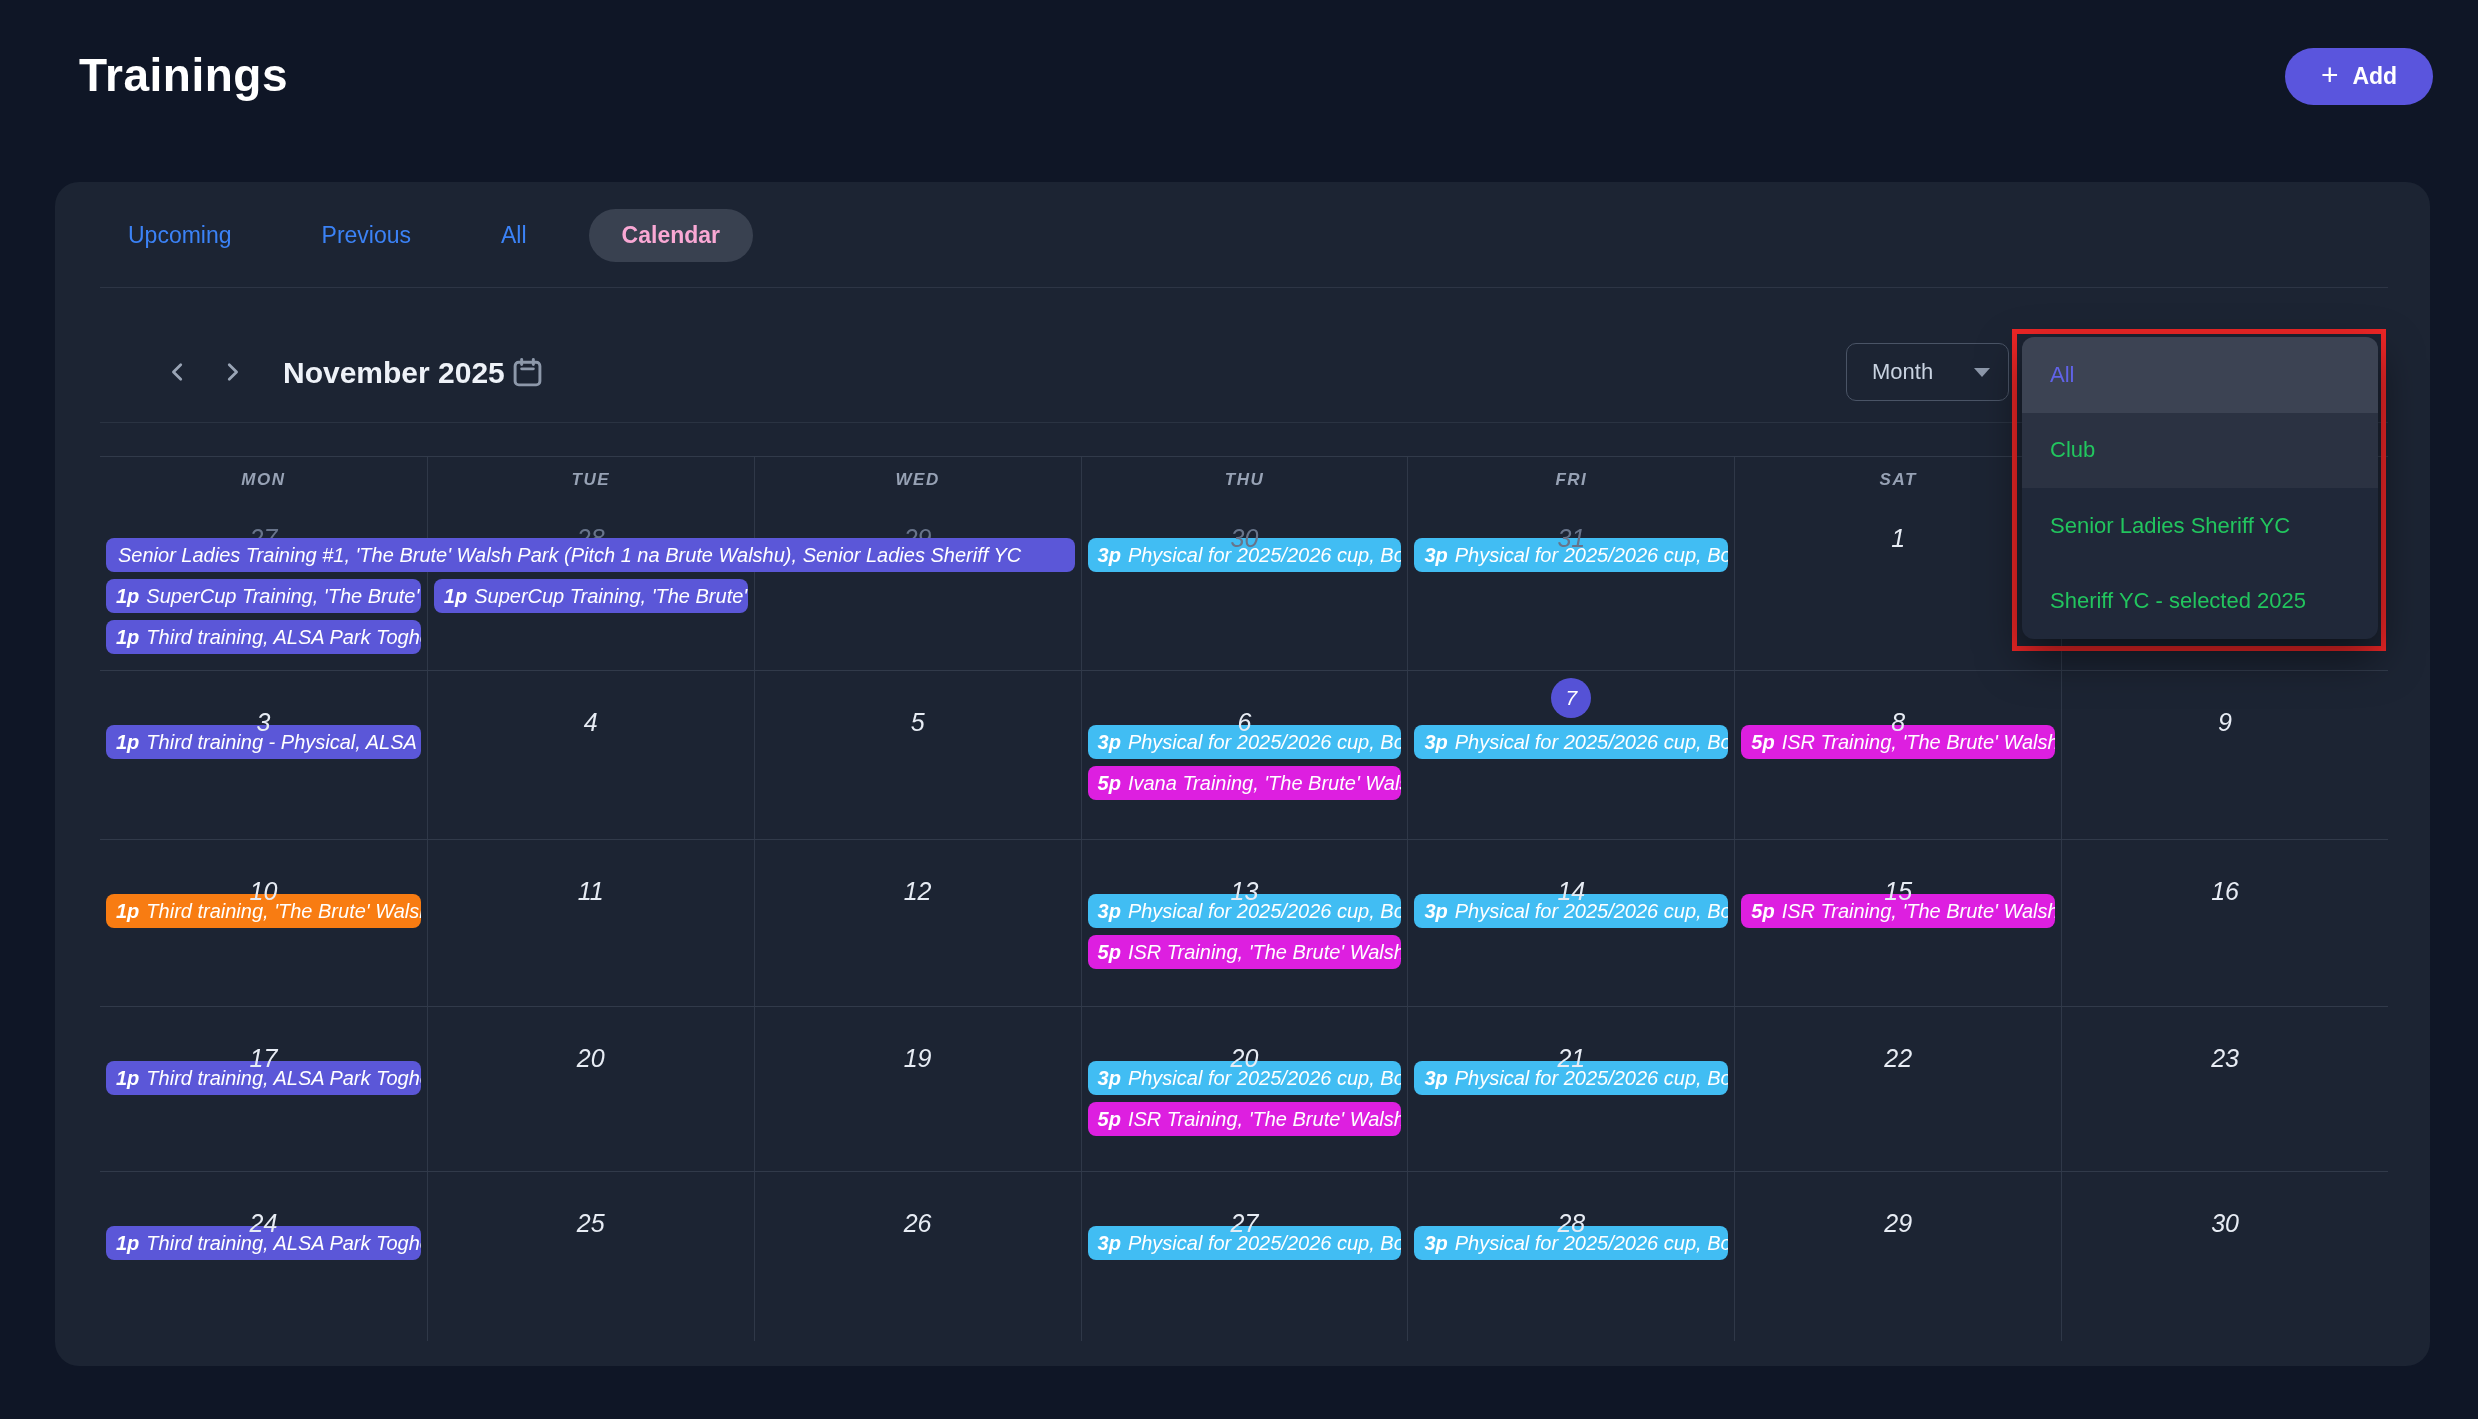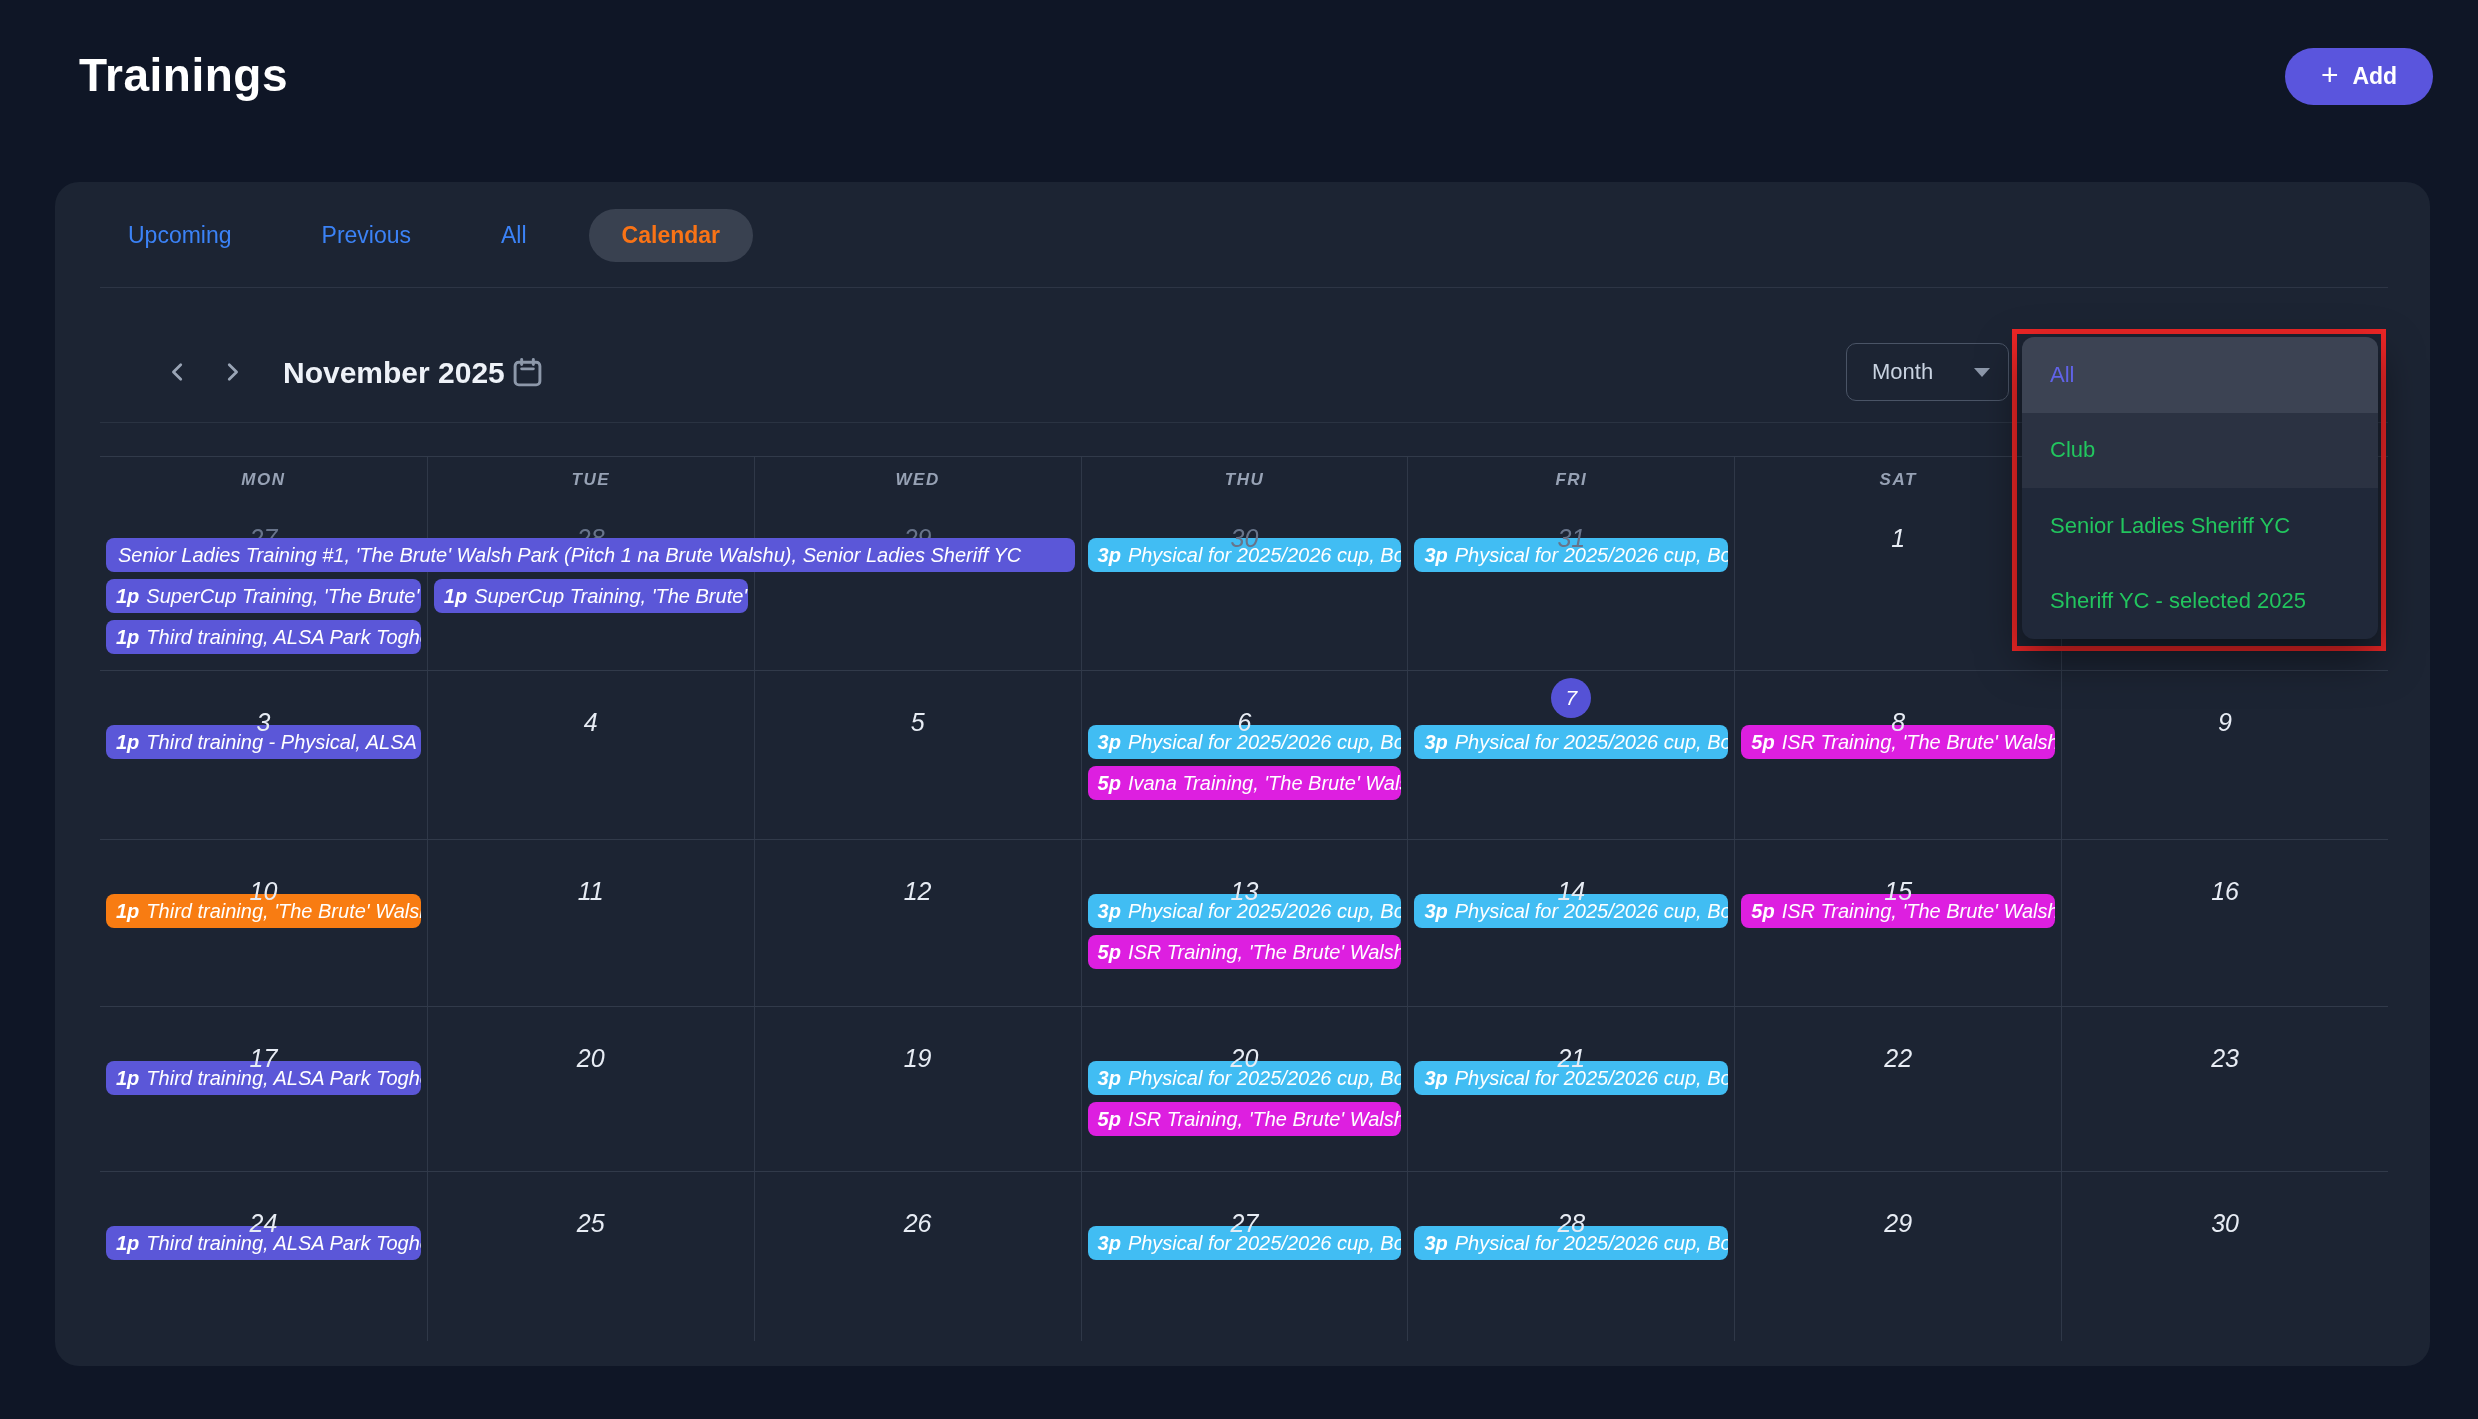--- a/index.html
+++ b/index.html
@@ -11,21 +11,21 @@
            background:#5a55dd;color:#fff;display:flex;align-items:center;justify-content:center;
            gap:14px;font-size:23px;font-weight:600;cursor:pointer;}
   .add-btn .plus{font-size:30px;font-weight:400;line-height:1;margin-top:-3px;}
   
   .card{position:absolute;left:55px;top:182px;width:2375px;height:1184px;background:#1c2433;border-radius:24px;}
   
   .tabs{position:absolute;left:73px;top:20px;height:66px;display:flex;align-items:center;}
   .tab{color:#3b82f6;font-size:23px;padding:0 28px;height:53px;display:flex;align-items:center;border-radius:27px;cursor:pointer;white-space:nowrap;}
   .tab.first{padding-left:0;margin-right:34px;}
   .tab.mid{margin-right:34px;}
-  .tab.active{background:#394150;color:#f97316;font-weight:600;padding:0 33px;}
+  .tab.active{background:#394150;color:#f9a8d4;font-weight:600;padding:0 33px;}
   .tabs-divider{position:absolute;left:45px;right:42px;top:105px;height:1px;background:rgba(148,163,184,.14);}
   
   .nav-chevron{position:absolute;top:172px;width:36px;height:36px;display:flex;align-items:center;justify-content:center;cursor:pointer;color:#9aa5b6;}
   .nav-prev{left:105px;}
   .nav-next{left:159px;}
   .month-title{position:absolute;left:228px;top:174px;font-size:30px;font-weight:700;color:#eef2f8;white-space:nowrap;}
   .cal-icon{position:absolute;left:455px;top:173px;width:35px;height:35px;color:#8d98aa;cursor:pointer;}
   .view-select{position:absolute;left:1791px;top:161px;width:163px;height:58px;border:1.5px solid #4a5466;border-radius:10px;
                display:flex;align-items:center;justify-content:space-between;padding:0 18px 0 25px;box-sizing:border-box;
                color:#c9d3e1;font-size:22px;cursor:pointer;}

